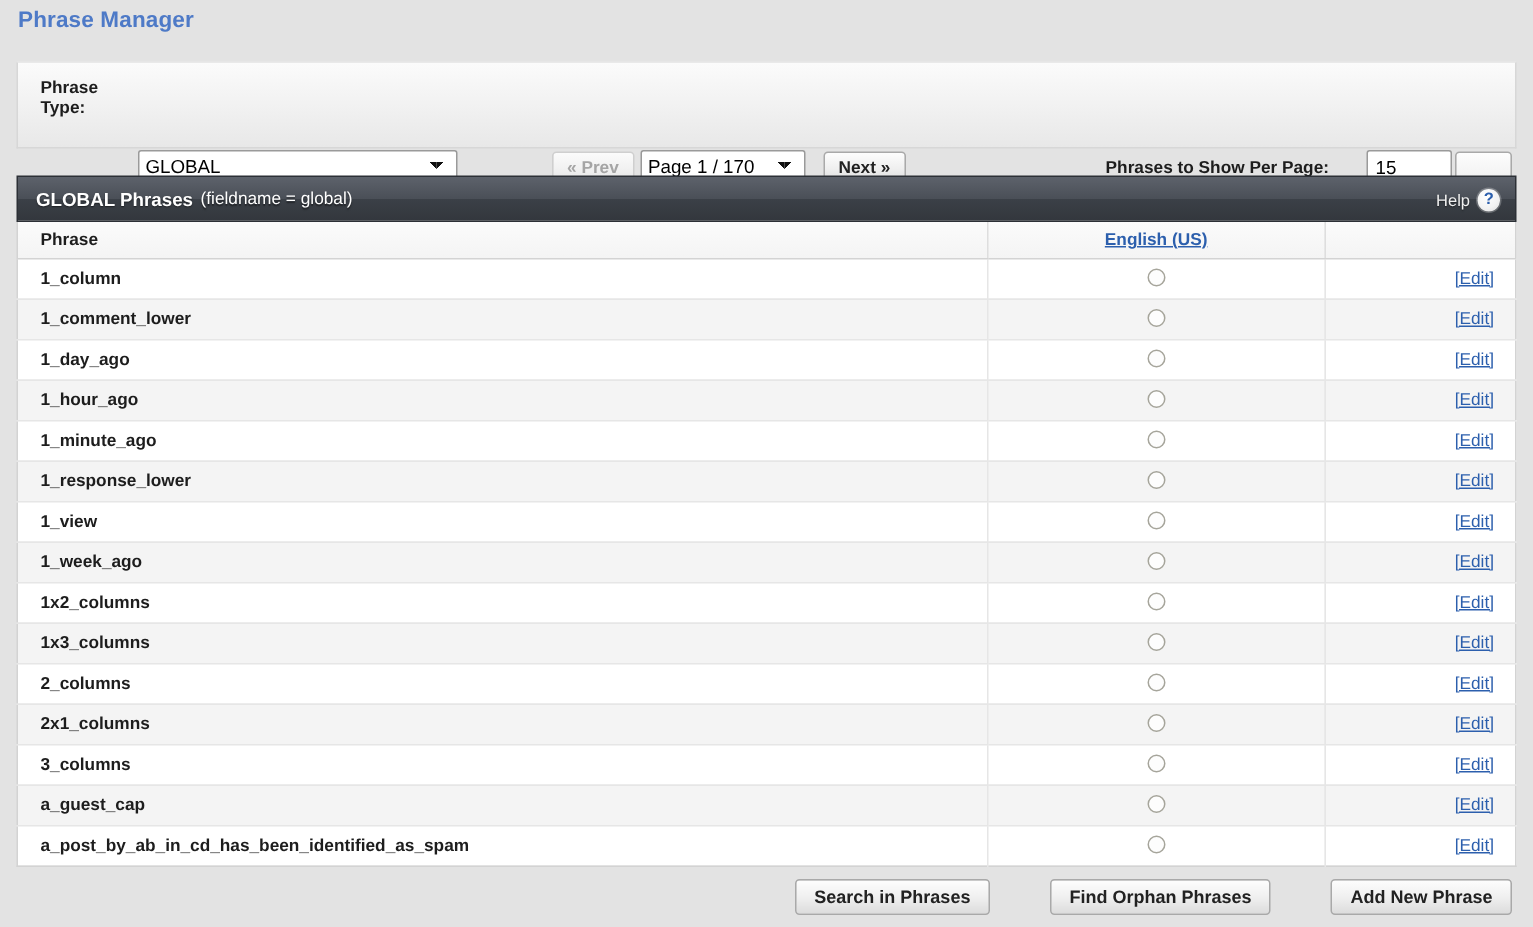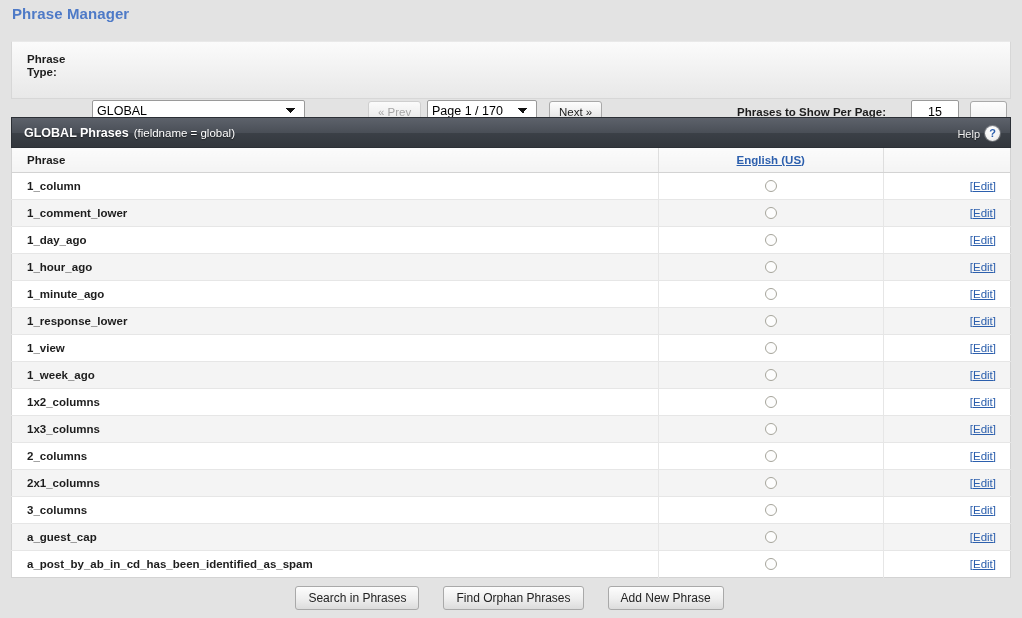--- a/index.html
+++ b/index.html
@@ -75,21 +75,21 @@
     width: 213px;
   }
   #page-select {
     position: absolute;
     left: 415px; top: 58px;
     width: 110px;
   }
   .btn {
     font-family: "Liberation Sans", sans-serif;
     font-size: 11.5px;
-    font-weight: normal;
+    font-weight: bold;
     color: #222;
     background: linear-gradient(to bottom, #fdfdfd 0%, #efefef 52%, #dcdcdc 100%);
     border: 1px solid #a9a9a9;
     border-radius: 3px;
     padding: 3px 9px;
     cursor: pointer;
     line-height: 14px;
   }
   .btn.disabled {
     color: #a5a5a5;
@@ -104,28 +104,28 @@
     position: absolute;
     right: 124px; top: 64px;
     font-weight: bold;
     font-size: 11.5px;
     color: #1d1d1d;
     white-space: nowrap;
   }
   #per-page-input {
     position: absolute;
     left: 899px; top: 58px;
-    width: 48px; height: 23px;
+    width: 57px; height: 23px;
     font-family: "Liberation Sans", sans-serif;
     font-size: 12.5px;
     color: #000;
     background: #fff;
     border: 1px solid #9a9a9a;
     border-radius: 2px;
-    padding: 2px 16px;
+    padding: 2px 5px;
   }
 
   
   .block {
     position: absolute;
     left: 11px; top: 117px;
     width: 1000px;
   }
   .block-header {
     position: relative;
@@ -236,22 +236,22 @@
     font-size: 11.5px;
     cursor: pointer;
   }
 
   
   .footer {
     position: absolute;
     left: 11px; top: 586px;
     width: 1000px;
     display: flex;
-    justify-content: center;
-    gap: 24px;
+    justify-content: flex-end;
+    gap: 40px;
     padding-right: 3px;
   }
   .footer .btn { padding: 4px 12px; font-size: 12px; }
 </style>
 </head>
 <body>
 
 <div class="page">
 
   <div class="page-title">Phrase Manager</div>

